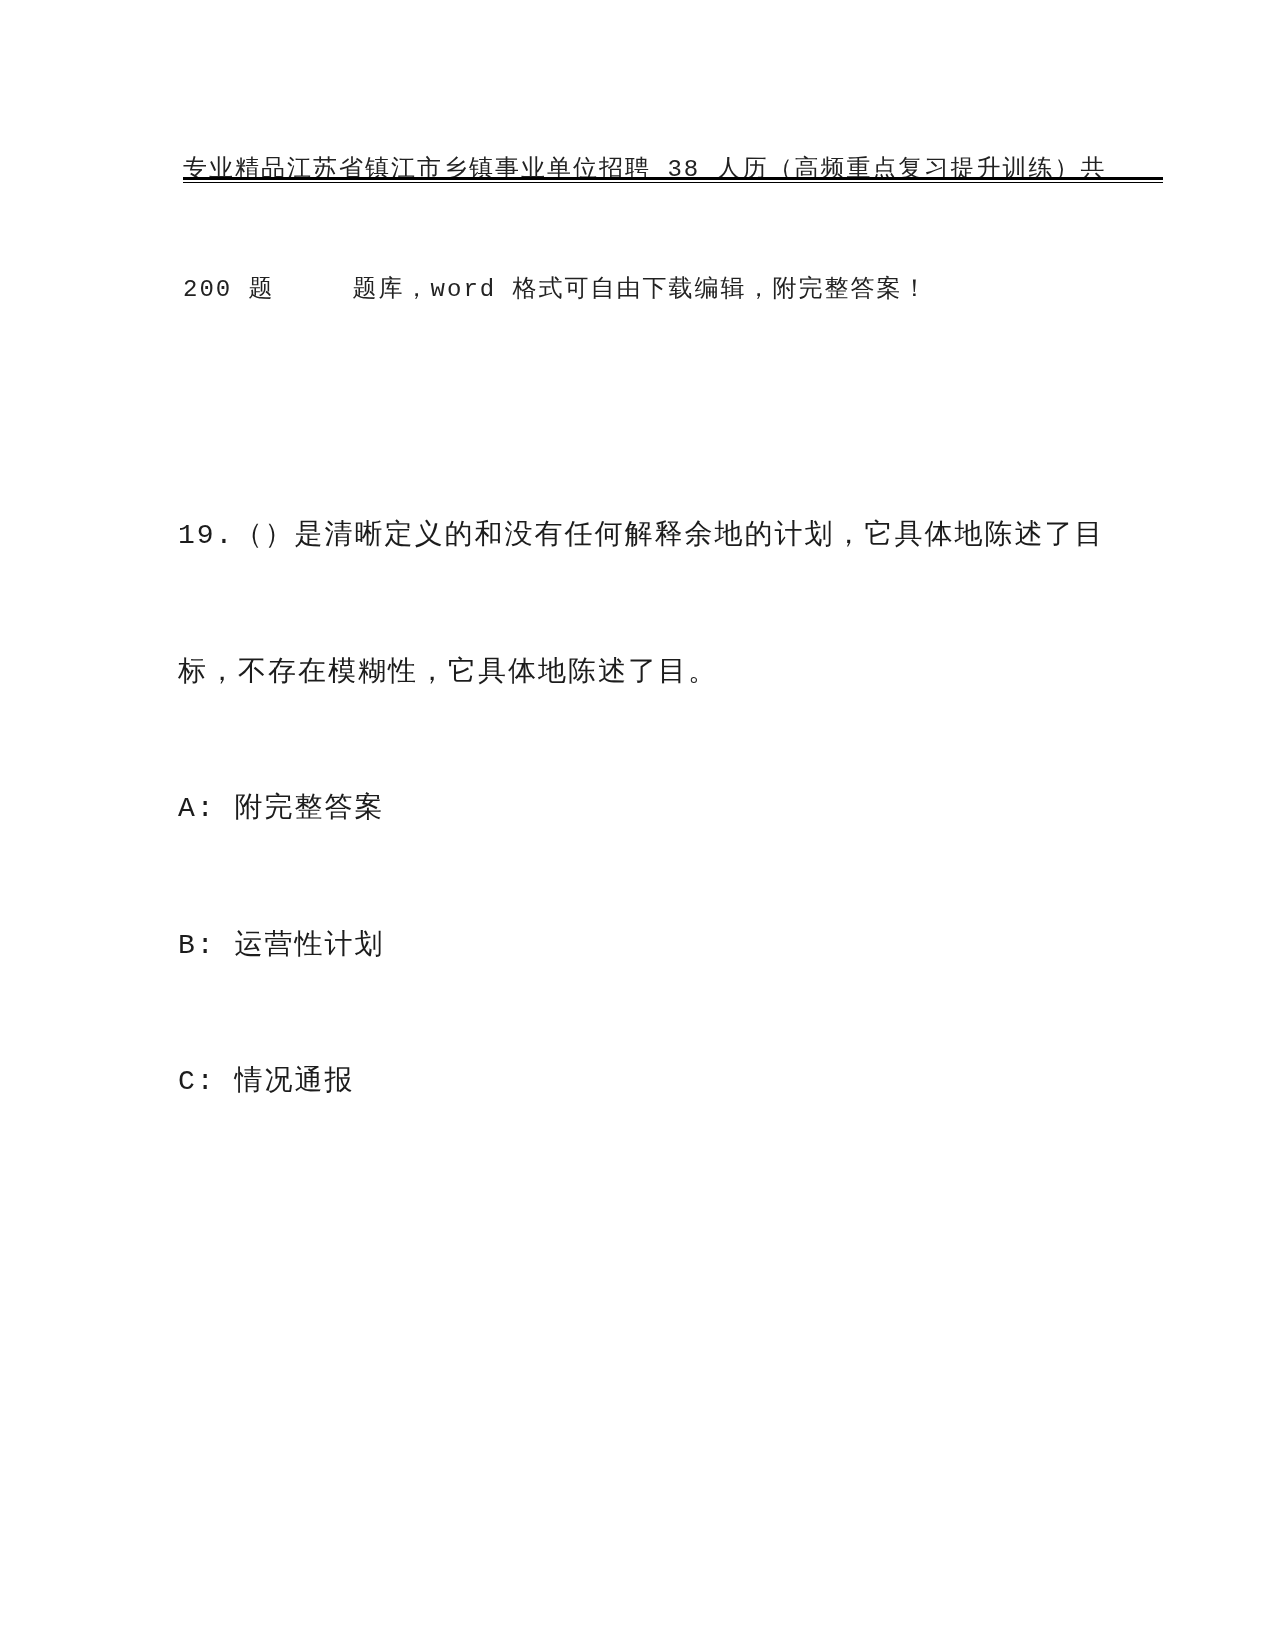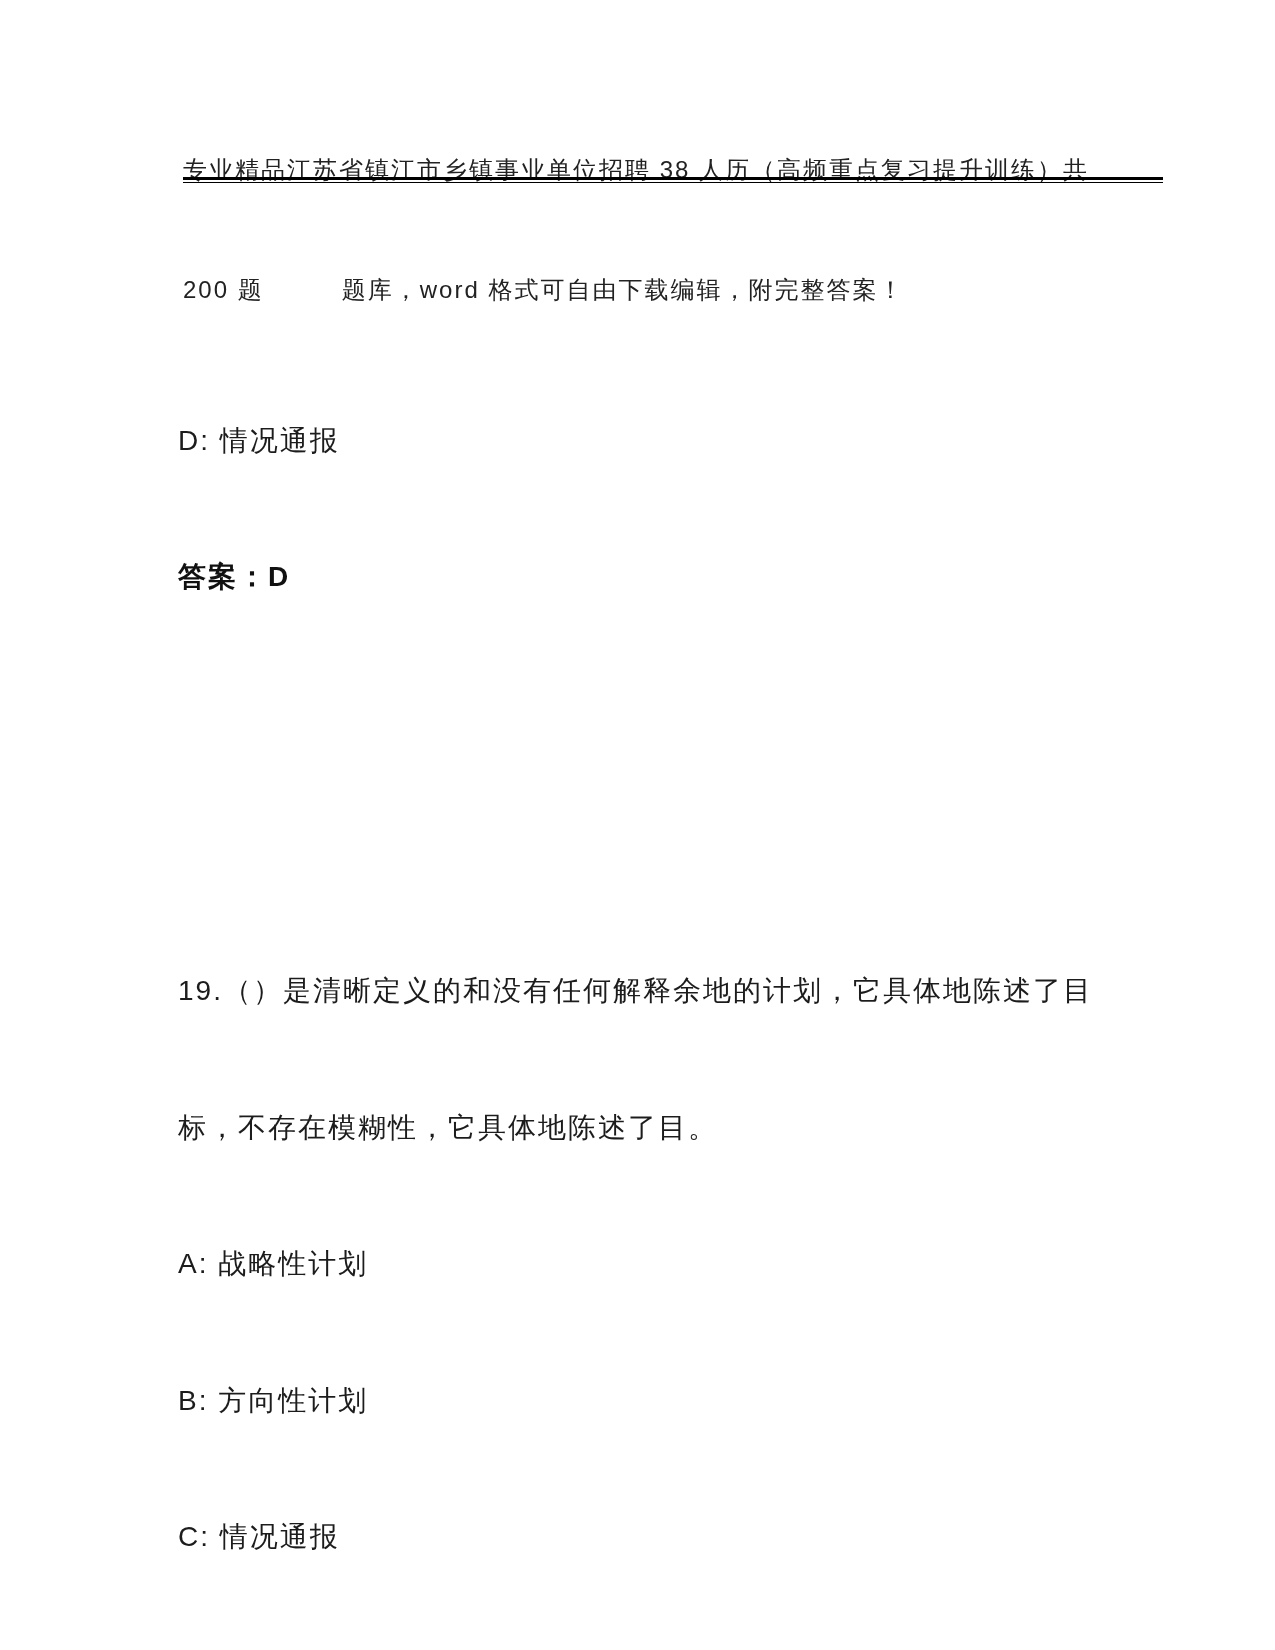--- a/index.html
+++ b/index.html
@@ -2,21 +2,21 @@
 <html lang="zh"><head>
 <meta charset="utf-8">
 <style>
   html, body { margin: 0; padding: 0; background: #ffffff; }
   .page {
     position: relative;
     width: 1275px;
     height: 1650px;
     background: #ffffff;
     overflow: hidden;
-    font-family: Liberation Sans, sans-serif;
+    font-family: Liberation Mono, monospace;
     color: #1c1c1c;
   }
   .header {
     position: absolute;
     left: 183px;
     top: 70px;
     width: 980px;
     font-size: 24px;
     line-height: 40px;
     letter-spacing: 2px;
@@ -56,30 +56,26 @@
 
   <div class="header">
     <div class="t-line">专业精品江苏省镇江市乡镇事业单位招聘 38 人历（高频重点复习提升训练）共</div>
     <div class="t-line">200 题　　　题库，word 格式可自由下载编辑，附完整答案！</div>
   </div>
 
   <div class="header-rule"></div>
 
   <div class="content">
 
-    <div class="block">
-      <div class="t-line">D: 情况通报</div>
-      <div class="answer-line">答案：D</div>
-    </div>
 
     <div class="block question">
       <div class="t-line">19.（）是清晰定义的和没有任何解释余地的计划，它具体地陈述了目</div>
       <div class="t-line">标，不存在模糊性，它具体地陈述了目。</div>
-      <div class="t-line">A: 战略性计划</div>
-      <div class="t-line">B: 方向性计划</div>
+      <div class="t-line">A: 附完整答案</div>
+      <div class="t-line">B: 运营性计划</div>
       <div class="t-line">C: 情况通报</div>
       
       
     </div>
 
     
 
     
 
   </div>

